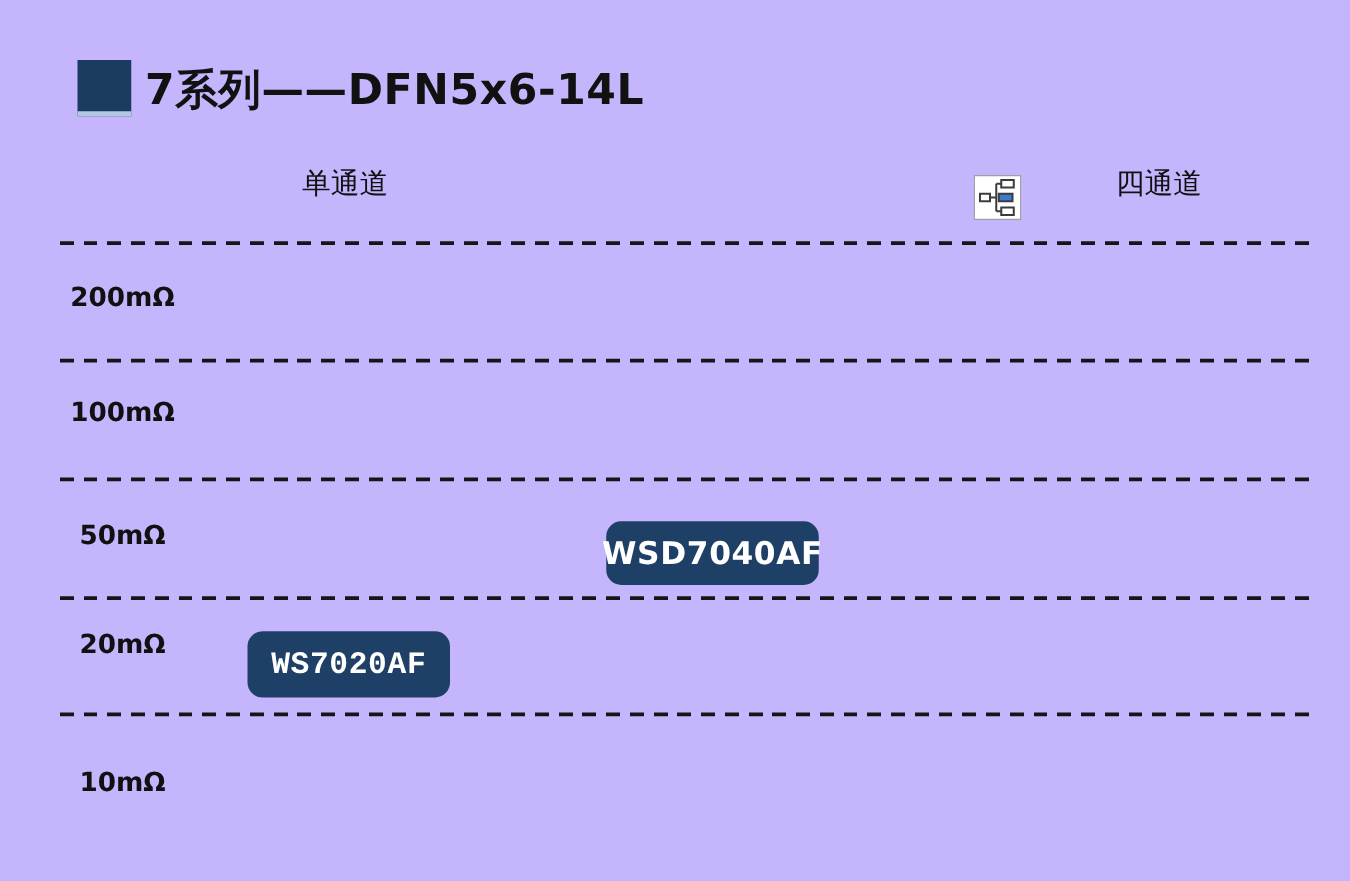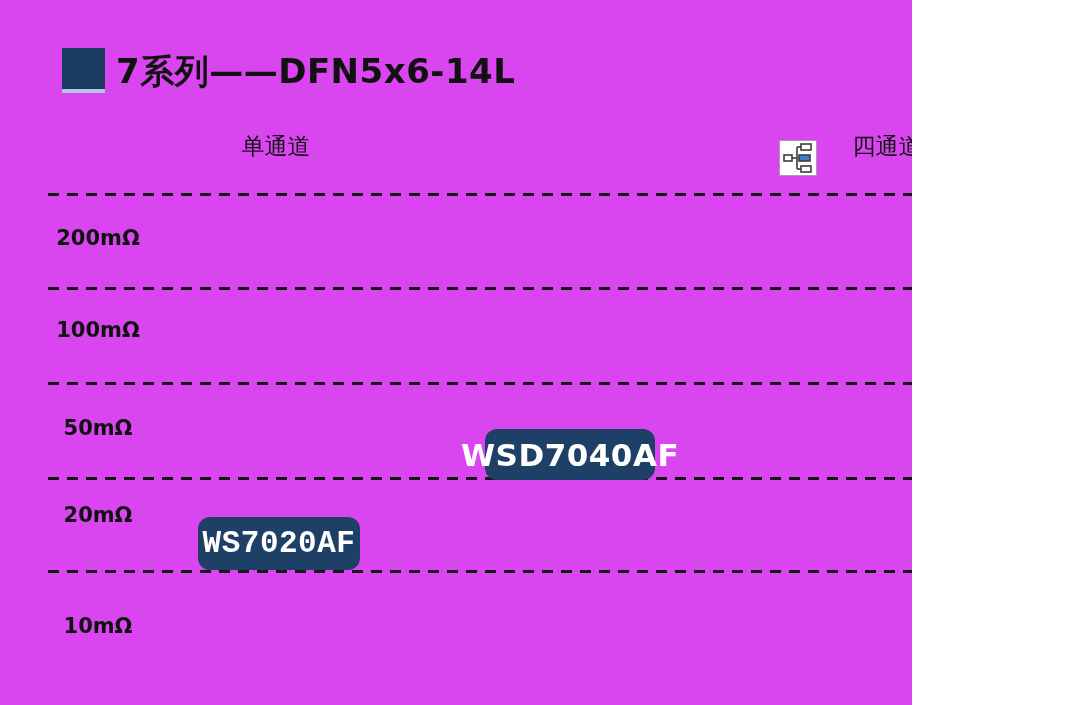--- a/index.html
+++ b/index.html
@@ -1,45 +1,45 @@
 <!DOCTYPE html>
 <html><head>
 <meta charset="utf-8">
 <style>
   html,body{margin:0;padding:0;background:#ffffff;}
   body{font-family:"DejaVu Sans","Liberation Sans",sans-serif;color:#111;}
-  .canvas{position:relative;width:912px;height:705px;background:#d946ef;overflow:hidden;}
+  .canvas{position:relative;width:1080px;height:705px;background:#c4b5fd;overflow:hidden;}
 
   
   .title-square{position:absolute;left:62px;top:48px;width:43px;height:41px;
     background:#1c3b60;border-bottom:4px solid #b3c6e2;}
   .page-title{position:absolute;left:116px;top:49px;font-size:34px;font-weight:700;
     letter-spacing:.5px;white-space:nowrap;}
 
   
   .colh{position:absolute;top:131px;font-size:23px;font-weight:400;text-align:center;white-space:nowrap;}
   .colh.single{left:176px;width:200px;}
   .colh.dual{left:468px;width:200px;}
-  .colh.quad{left:820px;width:80px;padding-left:27px;}
+  .colh.quad{left:860px;width:80px;padding-left:27px;}
   .quad-icon{position:absolute;left:779px;top:140px;width:38px;height:36px;}
 
   
   .dash{position:absolute;left:48px;width:1000px;height:3px;
     background:repeating-linear-gradient(90deg,#161616 0 11px,transparent 11px 19px);}
   .dash.d1{top:193px}.dash.d2{top:287px}.dash.d3{top:382px}.dash.d4{top:477px}.dash.d5{top:570px}
 
   
   .rowl{position:absolute;left:52px;width:92px;text-align:center;font-size:21px;
     font-weight:700;white-space:nowrap;}
   .rowl.r200{top:226px}.rowl.r100{top:318px}.rowl.r50{top:416px}.rowl.r20{top:503px}.rowl.r10{top:614px}
 
   
   .chip{position:absolute;background:#1f4066;border-radius:12px;color:#fff;
     display:flex;align-items:center;justify-content:center;
-    font-size:31px;font-weight:700;letter-spacing:.5px;white-space:nowrap;margin-top:12px;}
+    font-size:25px;font-weight:700;letter-spacing:.5px;white-space:nowrap;}
   .chip.wsd7040{left:485px;top:417px;width:170px;height:51px;}
   .chip.ws7020{left:198px;top:505px;width:162px;height:53px;font-family:Liberation Mono, monospace;}
   .chip.wsd7020{left:485px;top:505px;width:170px;height:53px;}
   .chip.ws7010{left:198px;top:600px;width:162px;height:55px;}
 </style>
 </head>
 <body>
 
 <div class="canvas">
 

